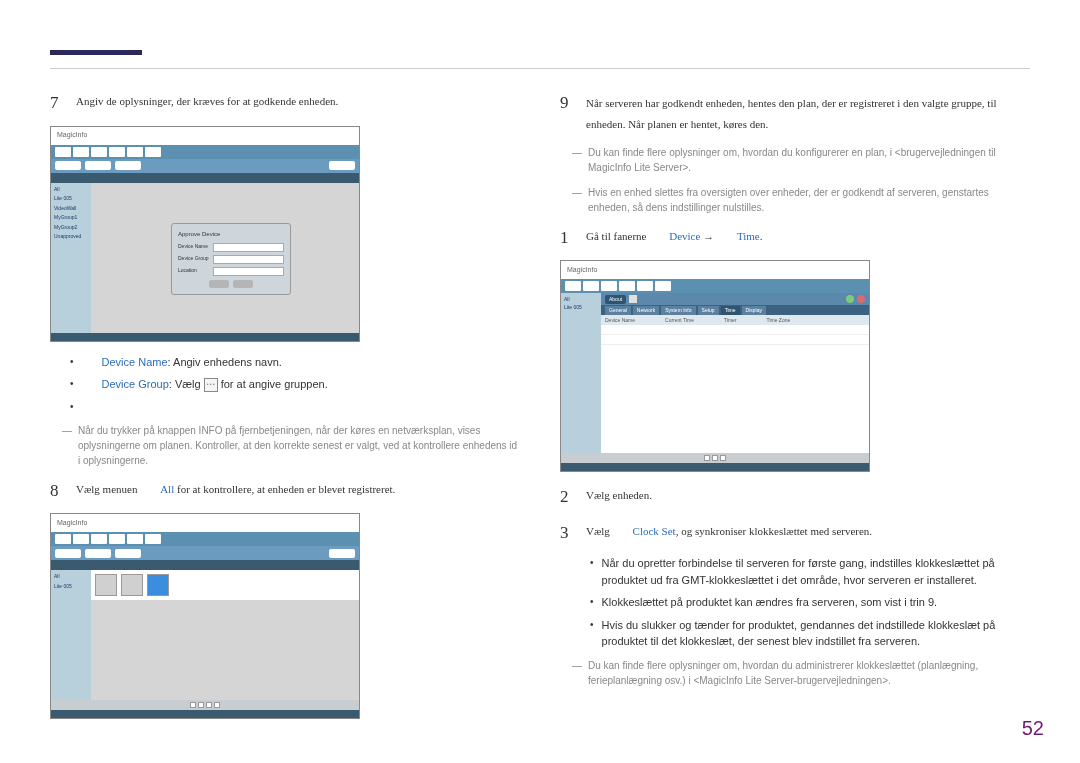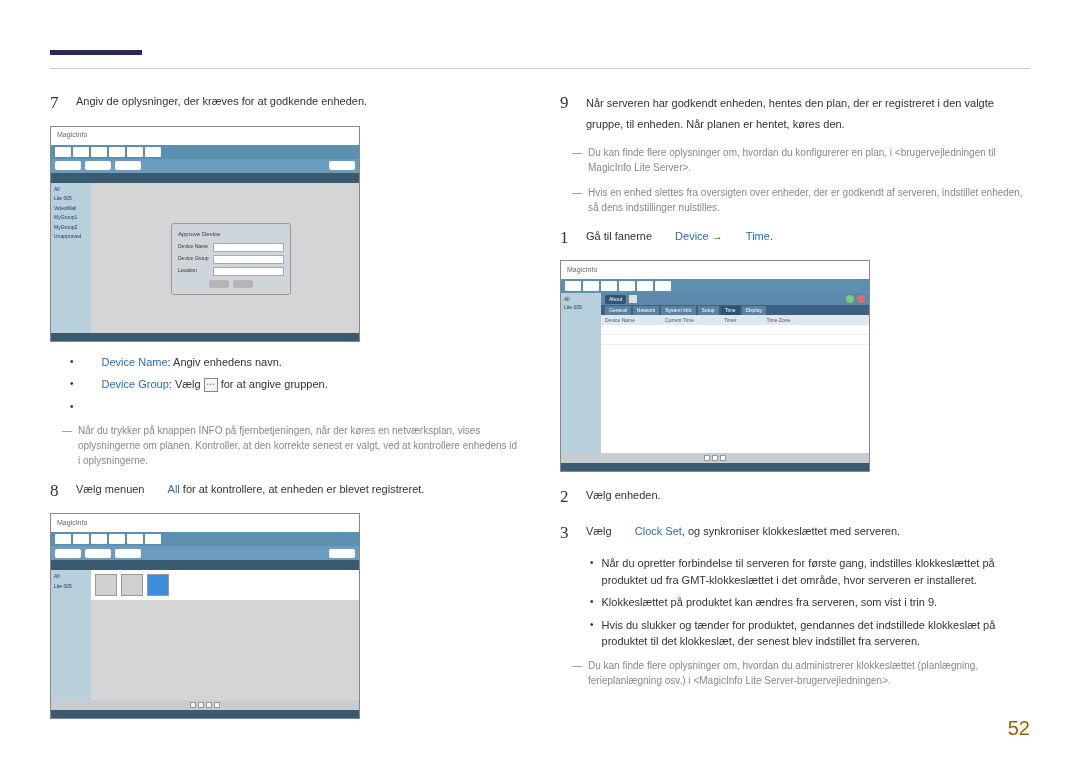--- a/index.html
+++ b/index.html
@@ -44,20 +44,21 @@
   .step-num {
     font-size: 17px;
     font-weight: 400;
     color: #333;
     min-width: 14px;
     font-family: Georgia, serif;
   }
   .step-text {
     flex: 1;
     padding-top: 3px;
+    font-family: Liberation Serif, serif;
   }
   .screenshot {
     margin: 8px 0 12px 0;
     border: 1px solid #888;
   }
   .ss-top {
     background: #fff;
     height: 18px;
     display: flex;
     align-items: center;
@@ -184,23 +185,23 @@
     color: #333;
     font-size: 15px;
     padding: 4px 6px;
     margin: 8px 0 10px -2px;
     font-weight: 400;
   }
   .para { margin-bottom: 10px; }
   .page-num {
     position: absolute;
     bottom: 20px;
-    right: 50px;
+    right: 36px;
     font-size: 20px;
-    color: #a16207;
+    color: #701a75;
   }
   .ss-toolbar-row {
     background:#5c88ac;
     height:12px;
     display:flex;
     align-items:center;
     padding:0 4px;
     gap:3px;
   }
   .ss-tool-chip { background:#2f5472; color:#fff; font-size:5px; padding:1px 4px; border-radius:2px; }
@@ -391,21 +392,21 @@
       <div class="step-num">9</div>
       <div class="step-text" style="line-height:1.9;">Når serveren har godkendt enheden, hentes den plan, der er registreret i den valgte gruppe, til enheden. Når planen er hentet, køres den.</div>
     </div>
 
     <div class="note">
       <span class="note-dash">―</span>
       <span>Du kan finde flere oplysninger om, hvordan du konfigurerer en plan, i &lt;brugervejledningen til MagicInfo Lite Server&gt;.</span>
     </div>
     <div class="note">
       <span class="note-dash">―</span>
-      <span>Hvis en enhed slettes fra oversigten over enheder, der er godkendt af serveren, indstillet enheden, så dens indstillinger nulstilles.</span>
+      <span>Hvis en enhed slettes fra oversigten over enheder, der er godkendt af serveren, genstartes enheden, så dens indstillinger nulstilles.</span>
     </div>
 
 
 
     <div class="step-row">
       <div class="step-num">1</div>
       <div class="step-text">
         <span>Gå til fanerne </span><span class="link">Device</span><span> → </span><span class="link">Time</span><span>.</span>
       </div>
     </div>

